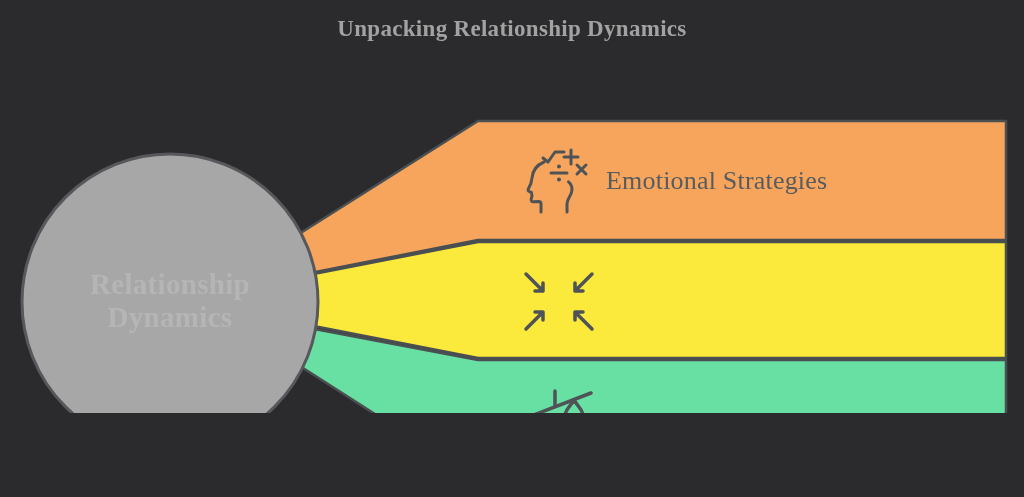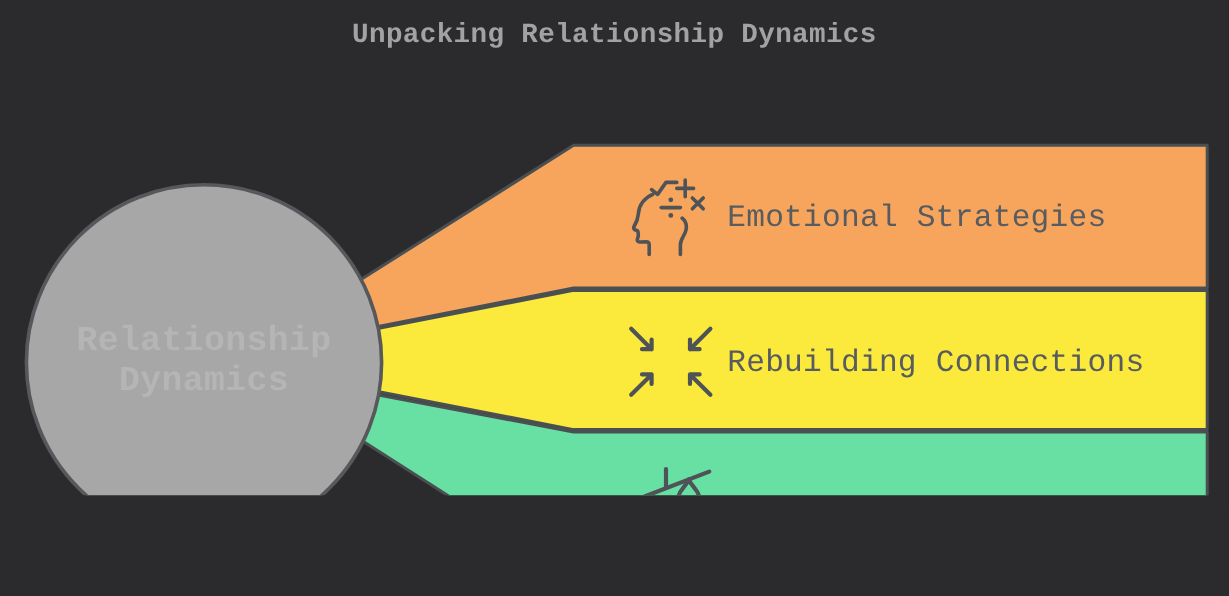--- a/index.html
+++ b/index.html
@@ -1,18 +1,18 @@
 <!DOCTYPE html>
 <html><head>
 <meta charset="utf-8">
 <style>
   html,body{margin:0;padding:0;background:#2b2b2d;}
   .canvas{
     position:relative;width:1024px;height:413px;background:#2b2b2d;overflow:hidden;
-    font-family:Liberation Mono, monospace;
+    font-family:Liberation Serif, serif;
   }
   .diagram{position:absolute;left:0;top:0;}
   .title{
     position:absolute;top:16px;left:0;width:100%;text-align:center;
     font-size:23px;font-weight:600;letter-spacing:.3px;color:#a2a2a3;
   }
   .center-label{
     position:absolute;left:22px;top:268px;width:296px;text-align:center;
     font-size:29px;line-height:33px;font-weight:700;color:#b5b5b5;letter-spacing:.3px;
   }
@@ -64,15 +64,14 @@
   </svg>
 
   <div class="title">Unpacking Relationship Dynamics</div>
 
   <div class="center-label">
     <div>Relationship</div>
     <div>Dynamics</div>
   </div>
 
   <div class="branch-label b0">Emotional Strategies</div>
-  <div class="branch-label b1">Rebuilding Connections</div>
 
 </div>
 
 </body></html>

